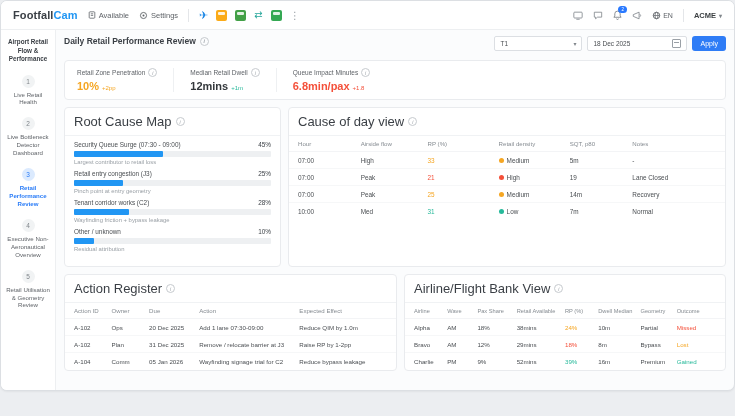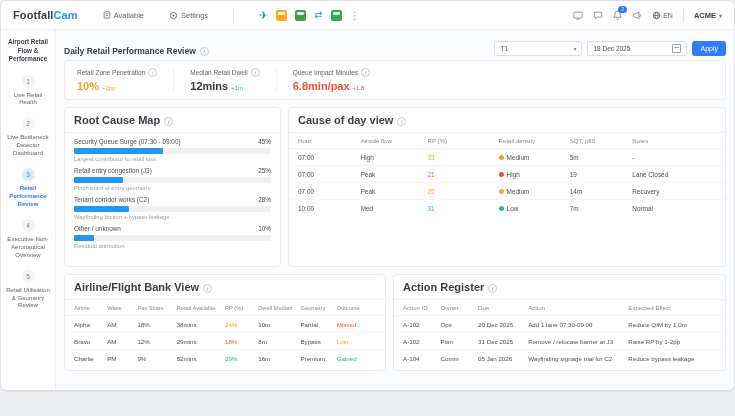--- a/index.html
+++ b/index.html
@@ -9,21 +9,21 @@
     font-family:"Liberation Sans", sans-serif;
     color:#3c4043;
   }
   .window{
     position:absolute;top:0;left:0;width:733px;height:389px;
     background:#fbfcfd;border:1px solid #dcdfe3;border-radius:7px;
     overflow:hidden;box-shadow:0 1px 2px rgba(0,0,0,.05);
   }
   
   .header{height:28px;background:#fff;border-bottom:1px solid #edeff1;
-    display:flex;align-items:center;padding:0 12px;gap:25px;}
+    display:flex;align-items:center;padding:0 12px;gap:10px;}
   .logo{font-size:11px;font-weight:bold;letter-spacing:.1px;white-space:nowrap;}
   .logo .p1{color:#3a3f45;}
   .logo .p2{color:#2196f3;}
   .nav-item{display:flex;align-items:center;gap:3px;font-size:7.5px;color:#5f6368;cursor:default;}
   .nav-item svg{display:block;}
   .vdiv{width:1px;height:13px;background:#e4e6e9;}
   .appicons{display:flex;align-items:center;gap:8px;}
   .ap-plane{font-size:11px;color:#1e88e5;line-height:1;}
   .sq{width:11px;height:11px;border-radius:2px;display:inline-block;position:relative;}
   .sq i{position:absolute;left:2px;top:2px;right:2px;height:3px;background:rgba(255,255,255,.85);border-radius:1px;}
@@ -44,21 +44,21 @@
     border-right:1px solid #edeff1;padding:8px 4px;box-sizing:border-box;text-align:center;}
   .sb-title{font-size:6.3px;font-weight:bold;color:#3a3f45;line-height:1.35;}
   .sb-item{margin-top:11px;cursor:pointer;}
   .sb-num{width:13px;height:13px;border-radius:50%;background:#f1f3f4;color:#80868b;
     font-size:6.5px;display:flex;align-items:center;justify-content:center;margin:0 auto 3px;}
   .sb-label{font-size:6.1px;color:#5f6368;line-height:1.3;}
   .sb-item.active .sb-num{background:#dbeafe;color:#2a7cf7;}
   .sb-item.active .sb-label{color:#2a7cf7;font-weight:bold;}
   
   .main{position:absolute;left:55px;top:29px;right:0;bottom:0;padding:6px 8px;box-sizing:border-box;}
-  .toolbar{display:flex;align-items:flex-end;height:20px;}
+  .toolbar{display:flex;align-items:flex-start;height:20px;}
   .page-title{font-size:8.5px;font-weight:bold;color:#3a3f45;display:flex;align-items:center;gap:4px;}
   .info{width:7px;height:7px;border:1px solid #c6cace;border-radius:50%;color:#9aa0a6;
     font-size:5px;font-style:italic;display:inline-flex;align-items:center;justify-content:center;flex:none;}
   .info::after{content:"i";}
   .tb-right{margin-left:auto;display:flex;align-items:center;gap:5px;}
   .select,.datebox{height:15px;background:#fff;border:1px solid #dcdfe3;border-radius:2px;
     display:flex;align-items:center;font-size:6.5px;color:#4a4e52;padding:0 5px;box-sizing:border-box;}
   .select{width:88px;justify-content:space-between;}
   .datebox{width:100px;justify-content:space-between;}
   .cal{width:7px;height:7px;border:1px solid #9aa0a6;border-radius:1px;position:relative;}
@@ -73,22 +73,22 @@
   .kpi-label{font-size:6.5px;color:#5f6368;display:flex;align-items:center;gap:3px;white-space:nowrap;}
   .kpi-value{font-size:11px;font-weight:bold;margin-top:3px;white-space:nowrap;}
   .kpi-delta{font-size:6px;font-weight:normal;margin-left:3px;}
   .t-orange{color:#f5a623;}
   .t-red{color:#f4503a;}
   .t-teal{color:#26b99a;}
   .t-dark{color:#33373b;}
   
   .row2,.row3{display:flex;gap:7px;margin-top:7px;}
   .panel{background:#fff;border:1px solid #e9ebee;border-radius:4px;box-sizing:border-box;overflow:hidden;}
-  .panel-head{padding:6px 9px;border-bottom:1px solid #f0f2f4;font-size:11px;font-weight:bold;
-    color:#3a3f45;display:flex;align-items:flex-end;gap:4px;}
+  .panel-head{padding:6px 9px;border-bottom:1px solid #f0f2f4;font-size:13px;font-weight:normal;
+    color:#3a3f45;display:flex;align-items:center;gap:4px;}
   .p-rootcause{width:217px;height:160px;}
   .p-timeday{flex:1;height:160px;}
   .p-airline{width:322px;height:97px;}
   .p-actions{flex:1;height:97px;}
   
   .rc-body{padding:5px 9px 0;}
   .rc-item{margin-bottom:5.5px;}
   .rc-top{display:flex;justify-content:space-between;font-size:6.4px;color:#4a4e52;}
   .rc-pct{color:#3a3f45;}
   .track{height:6px;background:#eef0f2;border-radius:1px;margin:2.5px 0 2px;}
@@ -376,20 +376,55 @@
               <span>Low</span>
             </span>
           <span>7m</span>
           <span>Normal</span>
         </div>
       </div>
     </div>
 
     <div class="row3">
 
+      <div class="panel p-actions">
+        <div class="panel-head">
+          <span>Action Register</span>
+            <span class="info"></span>
+        </div>
+        <div class="grid-head tg-act">
+          <span>Action ID</span>
+            <span>Owner</span>
+            <span>Due</span>
+            <span>Action</span>
+            <span>Expected Effect</span>
+        </div>
+        <div class="grid-row tg-act">
+          <span>A-102</span>
+          <span>Ops</span>
+          <span>20 Dec 2025</span>
+          <span>Add 1 lane 07:30-09:00</span>
+          <span>Reduce QIM by 1.0m</span>
+        </div>
+        <div class="grid-row tg-act">
+          <span>A-102</span>
+          <span>Plan</span>
+          <span>31 Dec 2025</span>
+          <span>Remove / relocate barrier at J3</span>
+          <span>Raise RP by 1-2pp</span>
+        </div>
+        <div class="grid-row tg-act" style="border-bottom:none;">
+          <span>A-104</span>
+          <span>Comm</span>
+          <span>05 Jan 2026</span>
+          <span>Wayfinding signage trial for C2</span>
+          <span>Reduce bypass leakage</span>
+        </div>
+      </div>
+
       <div class="panel p-airline">
         <div class="panel-head">
           <span>Airline/Flight Bank View</span>
             <span class="info"></span>
         </div>
         <div class="grid-head tg-air">
           <span>Airline</span>
             <span>Wave</span>
             <span>Pax Share</span>
             <span>Retail Available</span>
@@ -422,51 +457,16 @@
           <span>Charlie</span>
           <span>PM</span>
           <span>9%</span>
           <span>52mins</span>
           <span class="t-teal">39%</span>
           <span>16m</span>
           <span>Premium</span>
           <span class="t-teal">Gained</span>
         </div>
       </div>
-
-      <div class="panel p-actions">
-        <div class="panel-head">
-          <span>Action Register</span>
-            <span class="info"></span>
-        </div>
-        <div class="grid-head tg-act">
-          <span>Action ID</span>
-            <span>Owner</span>
-            <span>Due</span>
-            <span>Action</span>
-            <span>Expected Effect</span>
-        </div>
-        <div class="grid-row tg-act">
-          <span>A-102</span>
-          <span>Ops</span>
-          <span>20 Dec 2025</span>
-          <span>Add 1 lane 07:30-09:00</span>
-          <span>Reduce QIM by 1.0m</span>
-        </div>
-        <div class="grid-row tg-act">
-          <span>A-102</span>
-          <span>Plan</span>
-          <span>31 Dec 2025</span>
-          <span>Remove / relocate barrier at J3</span>
-          <span>Raise RP by 1-2pp</span>
-        </div>
-        <div class="grid-row tg-act" style="border-bottom:none;">
-          <span>A-104</span>
-          <span>Comm</span>
-          <span>05 Jan 2026</span>
-          <span>Wayfinding signage trial for C2</span>
-          <span>Reduce bypass leakage</span>
-        </div>
-      </div>
     </div>
 
   </div>
 </div>
 
 </body></html>

